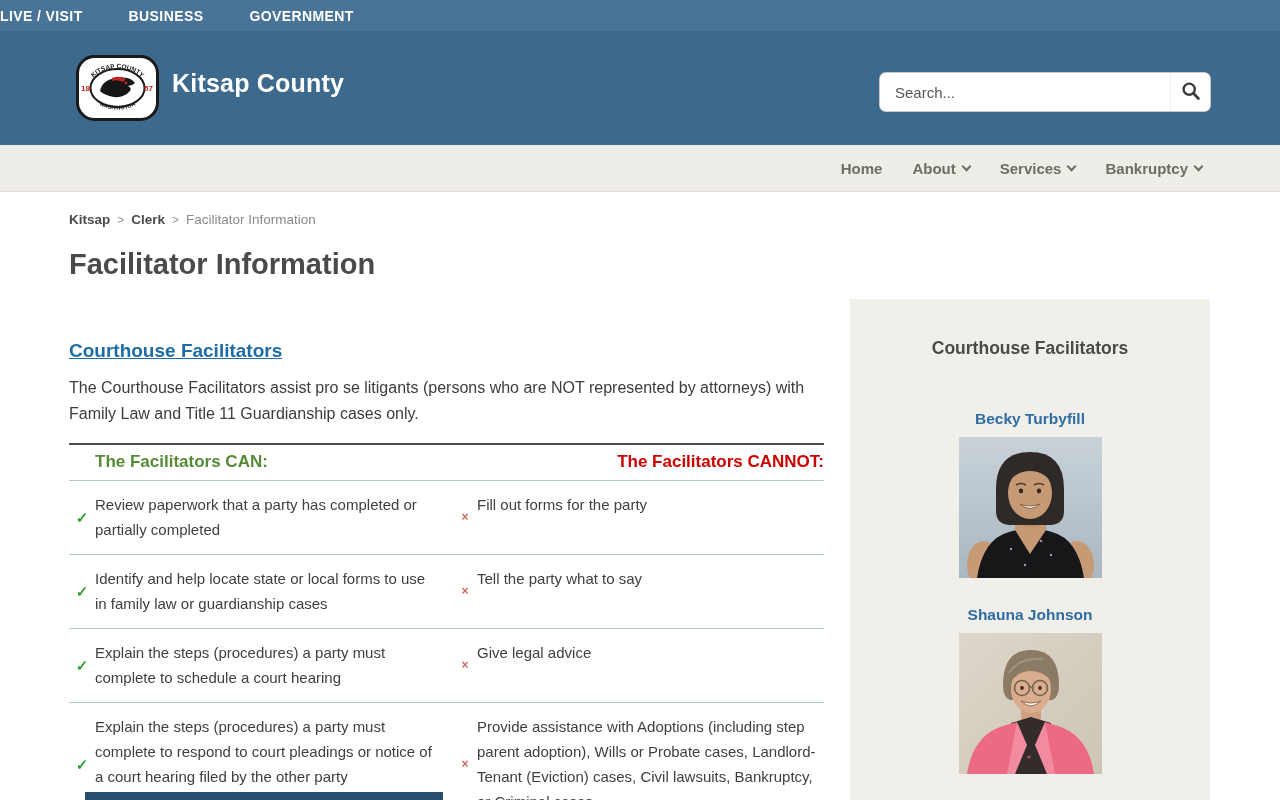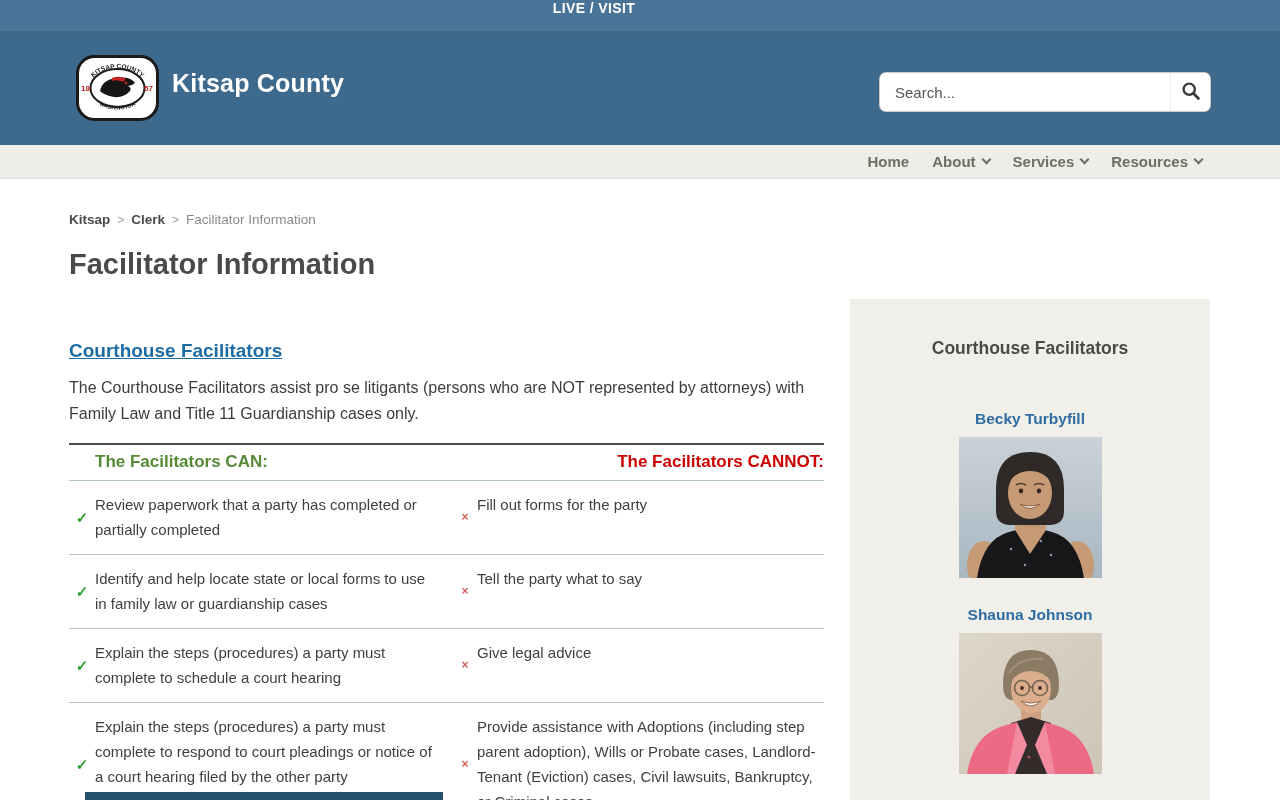--- a/index.html
+++ b/index.html
@@ -1,34 +1,34 @@
 <!DOCTYPE html>
 <html><head>
 <meta charset="utf-8">
 <style>
   * { margin:0; padding:0; box-sizing:border-box; }
   html,body { width:1280px; height:800px; overflow:hidden; }
   body { font-family:"Liberation Sans", sans-serif; background:#fff; position:relative; }
   a { text-decoration:none; }
 
   
-  .topbar { height:34px; background:#4a7497; display:flex; justify-content:space-between; align-items:center; gap:46px; padding-right:92px; border-bottom:3px solid rgba(0,0,0,0.10);flex-direction:column; }
+  .topbar { height:34px; background:#4a7497; display:flex; justify-content:flex-start; align-items:center; gap:46px; padding-right:92px; border-bottom:3px solid rgba(0,0,0,0.10); }
   .topbar-link { color:#ffffff; font-weight:bold; font-size:14px; letter-spacing:.4px; cursor:pointer; }
 
   
   .header { height:111px; background:#3d698d; position:relative; display:flex; align-items:center; }
   .logo { position:absolute; left:76px; top:21px; width:83px; height:66px; cursor:pointer; }
   .site-name { position:absolute; left:172px; top:35px; color:#ffffff; font-size:25px; font-weight:600; letter-spacing:.2px; }
   .search-wrap { position:absolute; right:70px; top:39px; width:330px; height:38px; display:flex; border-radius:6px; overflow:hidden; box-shadow:0 0 0 1px #c9c9c9; background:#fff; }
   .search-input { flex:1; border:none; outline:none; padding:0 15px; font-size:15px; color:#333; font-family:"Liberation Sans",sans-serif; }
   .search-input::placeholder { color:#555; }
   .search-btn { width:40px; background:#ffffff; border:none; border-left:1px solid #eee; cursor:pointer; display:flex; align-items:center; justify-content:center; }
 
   
-  .mainnav { height:34px; background:#efede7; display:flex; justify-content:flex-end; align-items:center; gap:23px; padding-right:78px; border-bottom:1px solid #e0ded6; }
+  .mainnav { height:47px; background:#efede7; display:flex; justify-content:flex-end; align-items:center; gap:30px; padding-right:78px; border-bottom:1px solid #e0ded6; }
   .nav-item { display:flex; align-items:center; gap:7px; color:#6e6e62; font-weight:bold; font-size:15px; cursor:pointer; }
   .chev { width:7px; height:7px; border-right:2px solid #6e6e62; border-bottom:2px solid #6e6e62; transform:rotate(45deg); margin-top:-4px; }
 
   
   .breadcrumb { position:absolute; left:69px; top:212px; font-size:13.5px; color:#8a8a8a; }
   .crumb-bold { color:#4b4b4b; font-weight:bold; cursor:pointer; }
   .crumb-sep { color:#9a9a9a; margin:0 7px; font-size:12px; }
   .page-title { position:absolute; left:69px; top:248px; font-size:29px; font-weight:bold; color:#4a4a4a; }
 
   
@@ -107,21 +107,21 @@
   </a>
   <a class="nav-item">
     <span>About</span>
     <span class="chev"></span>
   </a>
   <a class="nav-item">
     <span>Services</span>
     <span class="chev"></span>
   </a>
   <a class="nav-item">
-    <span>Resources</span>
+    <span>Bankruptcy</span>
     <span class="chev"></span>
   </a>
 </div>
 
 <div class="breadcrumb">
   <a class="crumb-bold">Kitsap</a><span class="crumb-sep">&gt;</span><a class="crumb-bold">Clerk</a><span class="crumb-sep">&gt;</span><span>Facilitator Information</span>
 </div>
 
 <h1 class="page-title">Facilitator Information</h1>
 

